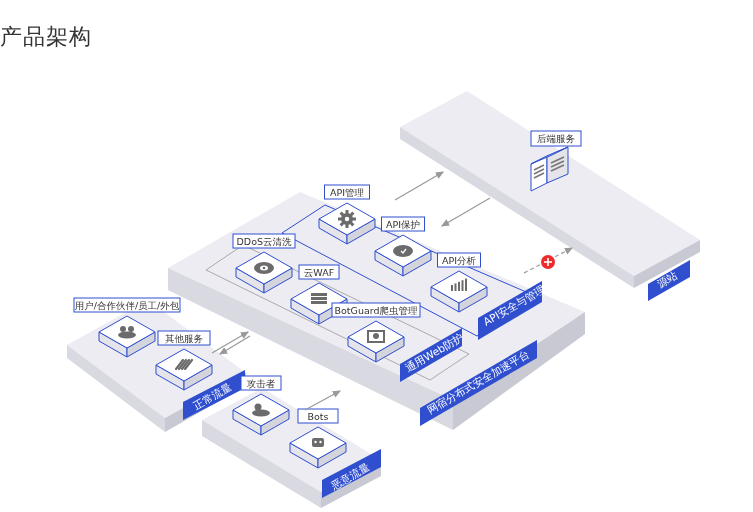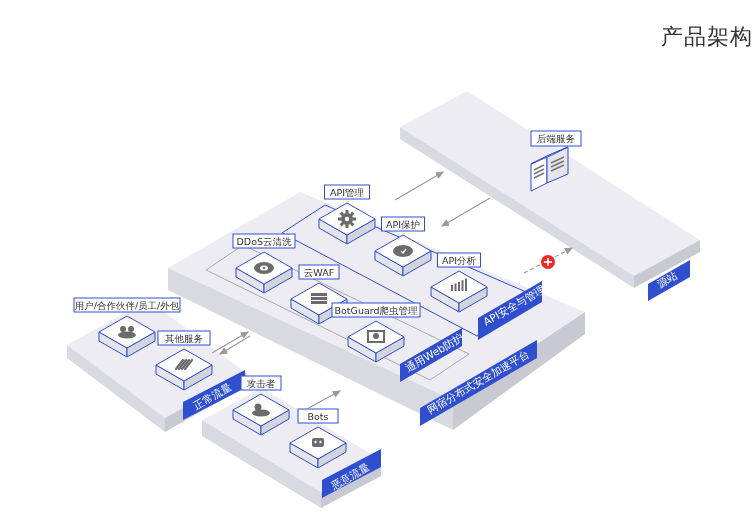--- a/index.html
+++ b/index.html
@@ -1,18 +1,18 @@
 <!DOCTYPE html>
 <html><head>
 <meta charset="utf-8">
 <style>
   html, body { margin: 0; padding: 0; background: #ffffff; }
   body { width: 753px; height: 512px; overflow: hidden; position: relative;
          font-family: "DejaVu Sans", "Liberation Sans", sans-serif; }
-  .title { position: absolute; left: 0; top: 22px; width: 753px; text-align: right;
+  .title { position: absolute; left: 0; top: 22px; width: 753px; text-align: left;
            font-size: 22px; color: #333333; letter-spacing: 1px; }
   svg { position: absolute; left: 0; top: 0; }
   .lbl-text { font-size: 9.5px; fill: #333333; font-family: "DejaVu Sans", "Liberation Sans", sans-serif; }
   .tag-text { font-size: 10.5px; fill: #ffffff; font-family: "DejaVu Sans", "Liberation Sans", sans-serif; }
 </style>
 </head>
 <body>
 
 <div class="title">产品架构</div>
 

